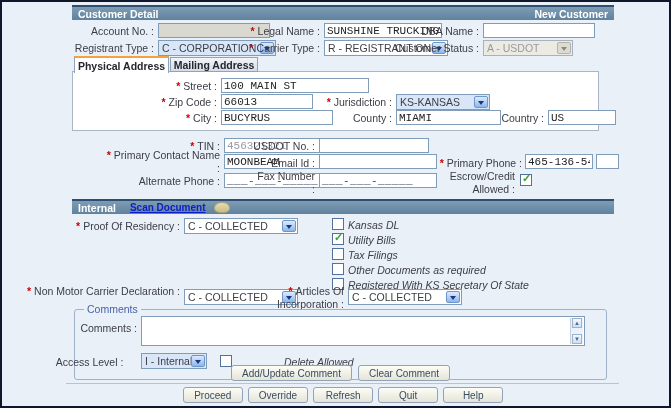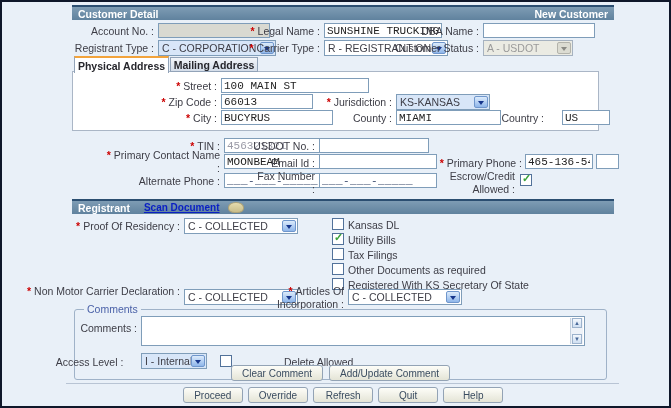--- a/index.html
+++ b/index.html
@@ -43,21 +43,21 @@
   .panel{position:absolute;background:#fff;border:1px solid #aab6c6;box-sizing:border-box;}
   .tab{
     position:absolute;box-sizing:border-box;font-weight:bold;color:#26262c;
     display:flex;align-items:center;justify-content:center;font-size:10.5px;
     border:1px solid #92a3b8;z-index:3;
   }
   .tab.active{background:#fff;border-top:2px solid #f2a33c;border-bottom:none;}
   .tab.inactive{background:linear-gradient(#f2f5f9,#d4dde9);}
   .cb{position:absolute;width:12px;height:12px;box-sizing:border-box;border:1px solid #52729a;background:#fff;}
   .cb.checked::after{content:"\2713";position:absolute;top:-3px;left:1px;color:#3aa33a;font-weight:bold;font-size:11px;}
-  .cblbl{position:absolute;color:#3d3d46;}
+  .cblbl{position:absolute;color:#3d3d46;font-style:italic;}
   .link{color:#0a1fc4;text-decoration:underline;font-weight:bold;font-size:10px;margin-left:14px;cursor:pointer;}
   .scanicon{display:inline-block;width:14px;height:9px;margin-left:8px;border-radius:50% 50% 40% 40%;
     background:linear-gradient(#e6dcae,#c9bd8a);border:1px solid #b0a478;}
   .fieldset{position:absolute;border:1px solid #9fb2c8;border-radius:3px;box-sizing:border-box;}
   .legend{position:absolute;color:#4a61a8;background:#e9f0f8;padding:0 3px;}
   .txt{position:absolute;box-sizing:border-box;border:1px solid #7f9db9;background:#fff;}
   .sbcol{position:absolute;right:1px;top:1px;bottom:1px;width:12px;background:#eef2f8;border-left:1px solid #c6d2e0;}
   .sbbtn{position:absolute;left:1px;right:1px;height:10px;background:linear-gradient(#f4f8fd,#cfdff2);
     border:1px solid #9cb2cc;box-sizing:border-box;color:#4a6a9a;font-size:6px;line-height:8px;text-align:center;}
   .sbbtn.up{top:0;}
@@ -121,21 +121,21 @@
   <div class="sel tint" style="left:394px;top:92px;width:94px;">
     <span>KS-KANSAS</span>
     <span class="arrow"></span>
   </div>
 
   <span class="lbl req" style="left:60px;top:110px;width:155px;">City :</span>
   <input class="inp" style="left: 219px; top: 108px; width: 112px;" value="BUCYRUS">
   <span class="lbl" style="left:310px;top:110px;width:80px;">County :</span>
   <input class="inp" style="left: 394px; top: 108px; width: 105px;" value="MIAMI">
   <span class="lbl" style="left:468px;top:110px;width:74px;">Country :</span>
-  <input class="inp" style="left: 560px; top: 108px; width: 48px;" value="US">
+  <input class="inp" style="left: 546px; top: 108px; width: 68px;" value="US">
 
   <span class="lbl req" style="left:100px;top:138px;width:118px;">TIN :</span>
   <input class="inp dimtext" style="left: 222px; top: 136px; width: 115px;" readonly="" value="456321321">
   <span class="lbl" style="left:216px;top:138px;width:97px;">USDOT No. :</span>
   <input class="inp" style="left: 317px; top: 136px; width: 110px;" value="">
 
   <span class="lbl req" style="left:100px;top:147px;width:118px;">Primary Contact Name :</span>
   <input class="inp" style="left: 222px; top: 152px; width: 115px;" value="MOONBEAM">
   <span class="lbl" style="left:216px;top:155px;width:97px;">Email Id :</span>
   <input class="inp" style="left: 317px; top: 152px; width: 118px;" value="">
@@ -144,21 +144,21 @@
   <input class="inp" style="left: 594px; top: 152px; width: 23px;" value="">
 
   <span class="lbl" style="left:100px;top:173px;width:118px;">Alternate Phone :</span>
   <input class="inp masked" style="left: 222px; top: 171px; width: 115px;" value="___-___-_____">
   <span class="lbl" style="left:250px;top:168px;width:63px;">Fax Number :</span>
   <input class="inp masked" style="left: 317px; top: 171px; width: 118px;" value="___-___-_____">
   <span class="lbl" style="left:430px;top:168px;width:83px;">Escrow/Credit Allowed :</span>
   <span class="cb checked" style="left:518px;top:172px;"></span>
 
   <div class="bar" style="left:70px;top:197px;width:542px;">
-    <span>Registrant</span>
+    <span>Internal</span>
     <span class="link">Scan Document</span>
     <span class="scanicon"></span>
   </div>
 
   <span class="lbl req" style="left:30px;top:218px;width:148px;">Proof Of Residency :</span>
   <div class="sel" style="left:182px;top:216px;width:114px;">
     <span>C - COLLECTED</span>
     <span class="arrow"></span>
   </div>
 
@@ -197,22 +197,22 @@
 
   <span class="lbl" style="left:40px;top:354px;width:95px;text-align:center;">Access Level :</span>
   <div class="sel tint" style="left:139px;top:351px;width:66px;">
     <span>I - Internal</span>
     <span class="arrow"></span>
   </div>
   <span class="cb" style="left:218px;top:353px;"></span>
   <span class="cblbl" style="left:234px;top:354px;margin-left:48px;">Delete Allowed</span>
 
   <div class="btnrow" style="left:72px;top:363px;width:533px;">
+    <div class="btn">Add/Update Comment</div>
     <div class="btn">Clear Comment</div>
-    <div class="btn">Add/Update Comment</div>
   </div>
 
   <div class="divider" style="left:64px;top:381px;width:553px;"></div>
 
   <div class="btnrow" style="left:70px;top:385px;width:542px;gap:5px;">
     <div class="btn">Proceed</div>
     <div class="btn">Override</div>
     <div class="btn">Refresh</div>
     <div class="btn">Quit</div>
     <div class="btn">Help</div>

